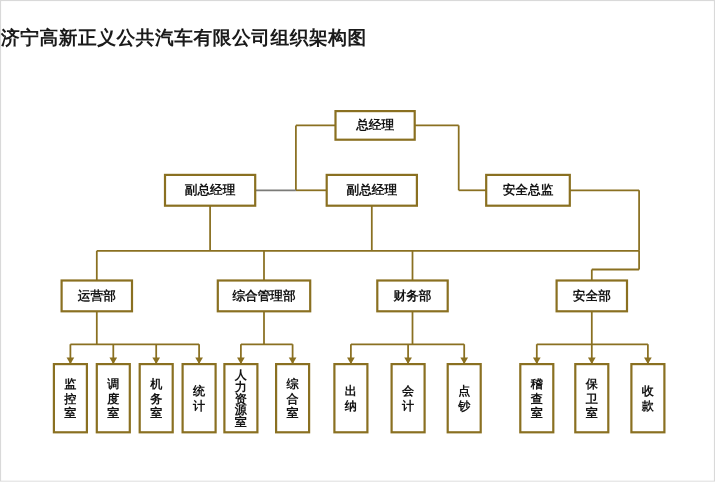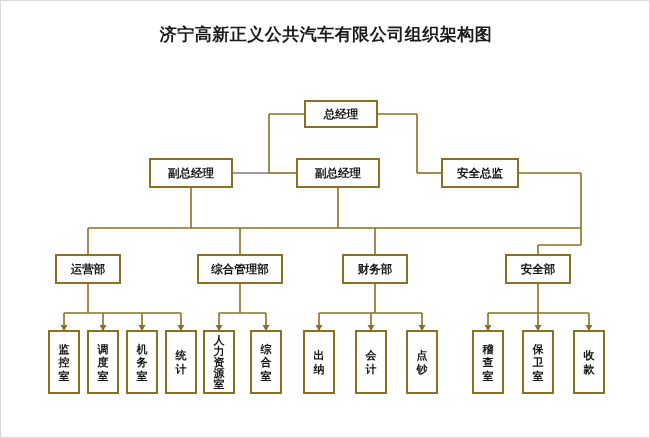--- a/index.html
+++ b/index.html
@@ -20,21 +20,20 @@
     height: 438px;
     background: #ffffff;
     border: 1px solid #d9d9d9;
     box-sizing: border-box;
   }
   #chart-title {
     position: absolute;
     left: 0;
     top: 22px;
     width: 650px;
-    text-align: center;
     font-family: "DejaVu Serif", "Liberation Serif", serif;
     font-size: 17px;
     font-weight: 600;
     color: #1a1a1a;
     letter-spacing: 0.5px;
     white-space: nowrap;
   }
   #org-svg {
     position: absolute;
     left: 0;

